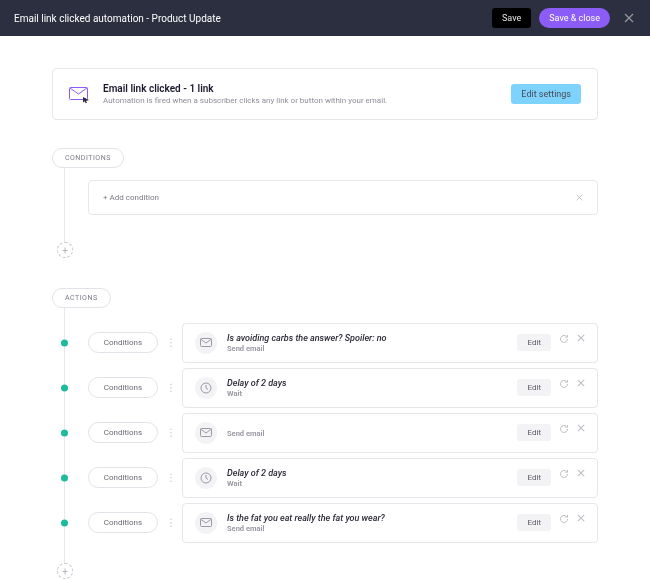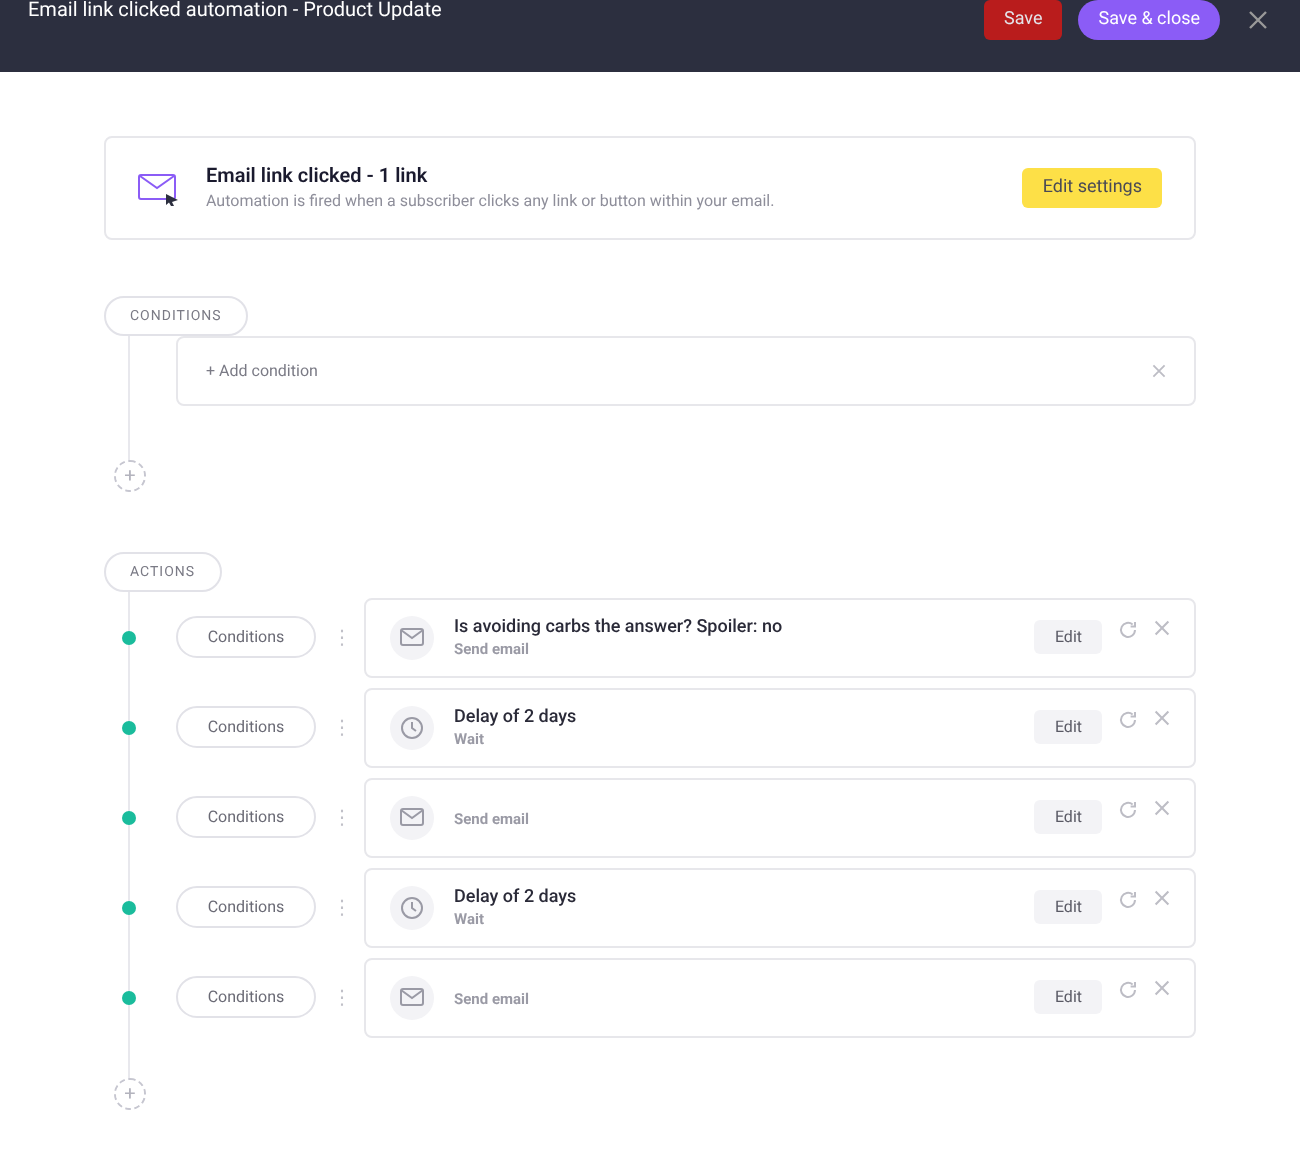--- a/index.html
+++ b/index.html
@@ -1,36 +1,36 @@
 <!DOCTYPE html>
 <html><head>
 <meta charset="utf-8">
 <style>
   * { box-sizing: border-box; margin: 0; padding: 0; }
   body { font-family: -apple-system, BlinkMacSystemFont, "Segoe UI", Roboto, Arial, sans-serif; background: #fff; color: #1a1a2e; font-size: 10px; }
   .page { width: 650px; background: #fff; }
 
   
-  .hdr { height: 36px; background: #2c2f3f; display: flex; align-items: flex-start; padding: 0 14px; justify-content: space-between; }
+  .hdr { height: 36px; background: #2c2f3f; display: flex; align-items: center; padding: 0 14px; justify-content: space-between; }
   .hdr-title { color: #fff; font-size: 10px; font-weight: 400; }
   .hdr-actions { display: flex; align-items: center; gap: 8px; }
   .btn { border: none; cursor: pointer; border-radius: 3px; padding: 5px 10px; font-size: 9px; font-family: inherit; }
-  .btn-dark { background: #b91c1c; color: #e4e4ea; }
+  .btn-dark { background: #000000; color: #e4e4ea; }
   .btn-primary { background: #8b5cf6; color: #fff; border-radius: 10px; }
   .close-x { width: 14px; height: 14px; color: #999; cursor: pointer; display: flex; align-items: center; justify-content: center; font-size: 12px; margin-left: 4px; }
 
   .body { padding: 32px 52px 24px 52px; }
 
   
   .trigger-card { border: 1px solid #e7e7eb; border-radius: 4px; padding: 14px 16px; display: flex; align-items: center; gap: 14px; margin-bottom: 28px; }
   .trigger-icn { width: 20px; height: 15px; flex-shrink: 0; }
   .trigger-txt { flex: 1; }
   .trigger-title { font-size: 10px; font-weight: 600; color: #1a1a2e; }
   .trigger-sub { font-size: 8px; color: #8e8e9a; margin-top: 2px; }
-  .btn-light { background: #fde047; color: #4a4a55; }
+  .btn-light { background: #7dd3fc; color: #4a4a55; }
 
   
   .pill { display: inline-block; border: 1px solid #e2e2e8; border-radius: 14px; padding: 5px 12px; font-size: 7px; color: #7a7a85; letter-spacing: 0.5px; background: #fff; }
 
   
   .flow { position: relative; }
   .rail { position: absolute; left: 12px; top: 0; bottom: 0; width: 1px; background: #e8e8ed; }
   .section-label { position: relative; z-index: 2; background: #fff; display: inline-block; }
 
   .add-row { position: relative; padding-left: 36px; height: 44px; }
@@ -43,27 +43,27 @@
   .actions-block { margin-top: 30px; }
 
   .act-row { position: relative; padding-left: 36px; min-height: 45px; display: flex; align-items: center; gap: 8px; }
   .dot { position: absolute; left: 9px; top: 50%; transform: translateY(-50%); width: 7px; height: 7px; border-radius: 50%; background: #1abc9c; z-index: 2; }
   .cond-pill { border: 1px solid #e2e2e8; border-radius: 14px; padding: 5px 14px; font-size: 8px; color: #6a6a75; background: #fff; width: 70px; text-align: center; flex-shrink: 0; cursor: pointer; }
   .dots3 { color: #c0c0c8; font-size: 10px; width: 8px; text-align: center; cursor: pointer; flex-shrink: 0; }
 
   .act-card { flex: 1; border: 1px solid #e7e7eb; border-radius: 4px; padding: 8px 12px; display: flex; align-items: center; gap: 10px; }
   .act-icn { width: 22px; height: 22px; border-radius: 50%; background: #f3f3f6; display: flex; align-items: center; justify-content: center; color: #9a9aa5; flex-shrink: 0; }
   .act-txt { flex: 1; }
-  .act-title { font-size: 9px; font-weight: 500; color: #2a2a38; }
+  .act-title { font-size: 9px; font-weight: 500; color: #2a2a38; font-style: italic; }
   .act-sub { font-size: 7.5px; color: #9a9aa5; margin-top: 1px; font-weight: bold; }
   .act-btns { display: flex; align-items: flex-start; gap: 8px; }
   .btn-edit { background: #f3f3f6; color: #5a5a65; padding: 4px 10px; font-size: 8px; border-radius: 3px; }
   .ico-btn { color: #bdbdc5; cursor: pointer; display: flex; }
   svg { display: block; }
-  .gap-top { }
+  .gap-top { margin-top: 12px; }
   .gap-bot { margin-top: 18px; }
 </style>
 </head>
 <body>
 
 <div class="page">
   <div class="hdr">
     <div class="hdr-title">Email link clicked automation - Product Update</div>
     <div class="hdr-actions">
       <button class="btn btn-dark">Save</button>
@@ -246,20 +246,21 @@
             <div class="cond-pill">Conditions</div>
             <div class="dots3">⋮</div>
             <div class="act-card">
               <div class="act-icn">
                 <svg width="12" height="9" viewBox="0 0 12 9">
                   <rect x="0.5" y="0.5" width="11" height="8" rx="1" fill="none" stroke="currentColor" stroke-width="1"></rect>
                   <path d="M0.5 1 L6 5 L11.5 1" fill="none" stroke="currentColor" stroke-width="1"></path>
                 </svg>
               </div>
               <div class="act-txt">
+                <div class="act-title">Is the fat you eat really the fat you wear?</div>
                 <div class="act-sub">Send email</div>
               </div>
               <div class="act-btns">
                 <button class="btn btn-edit">Edit</button>
                 <span class="ico-btn">
                   <svg width="10" height="10" viewBox="0 0 10 10">
                     <path d="M8.5 5 A3.5 3.5 0 1 1 7.3 2.3" fill="none" stroke="currentColor" stroke-width="1"></path>
                     <path d="M8.5 1 V3.2 H6.3" fill="none" stroke="currentColor" stroke-width="1"></path>
                   </svg>
                 </span>

